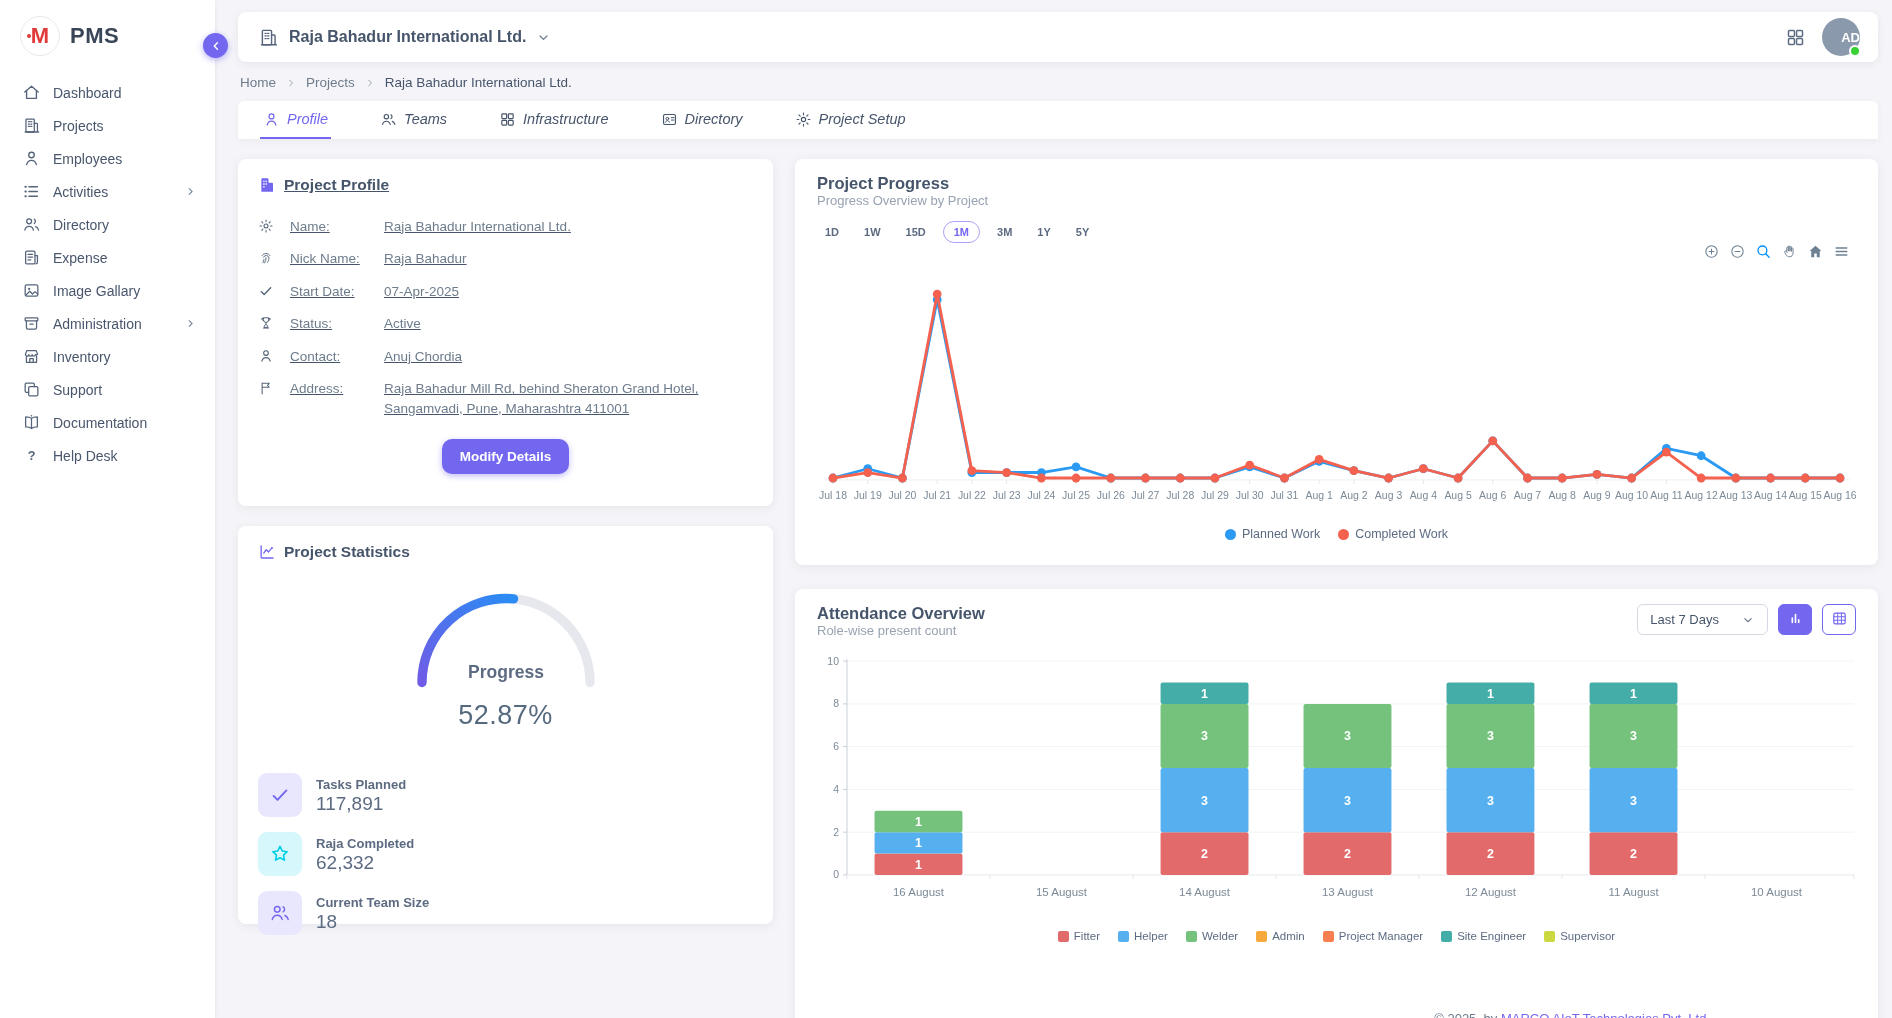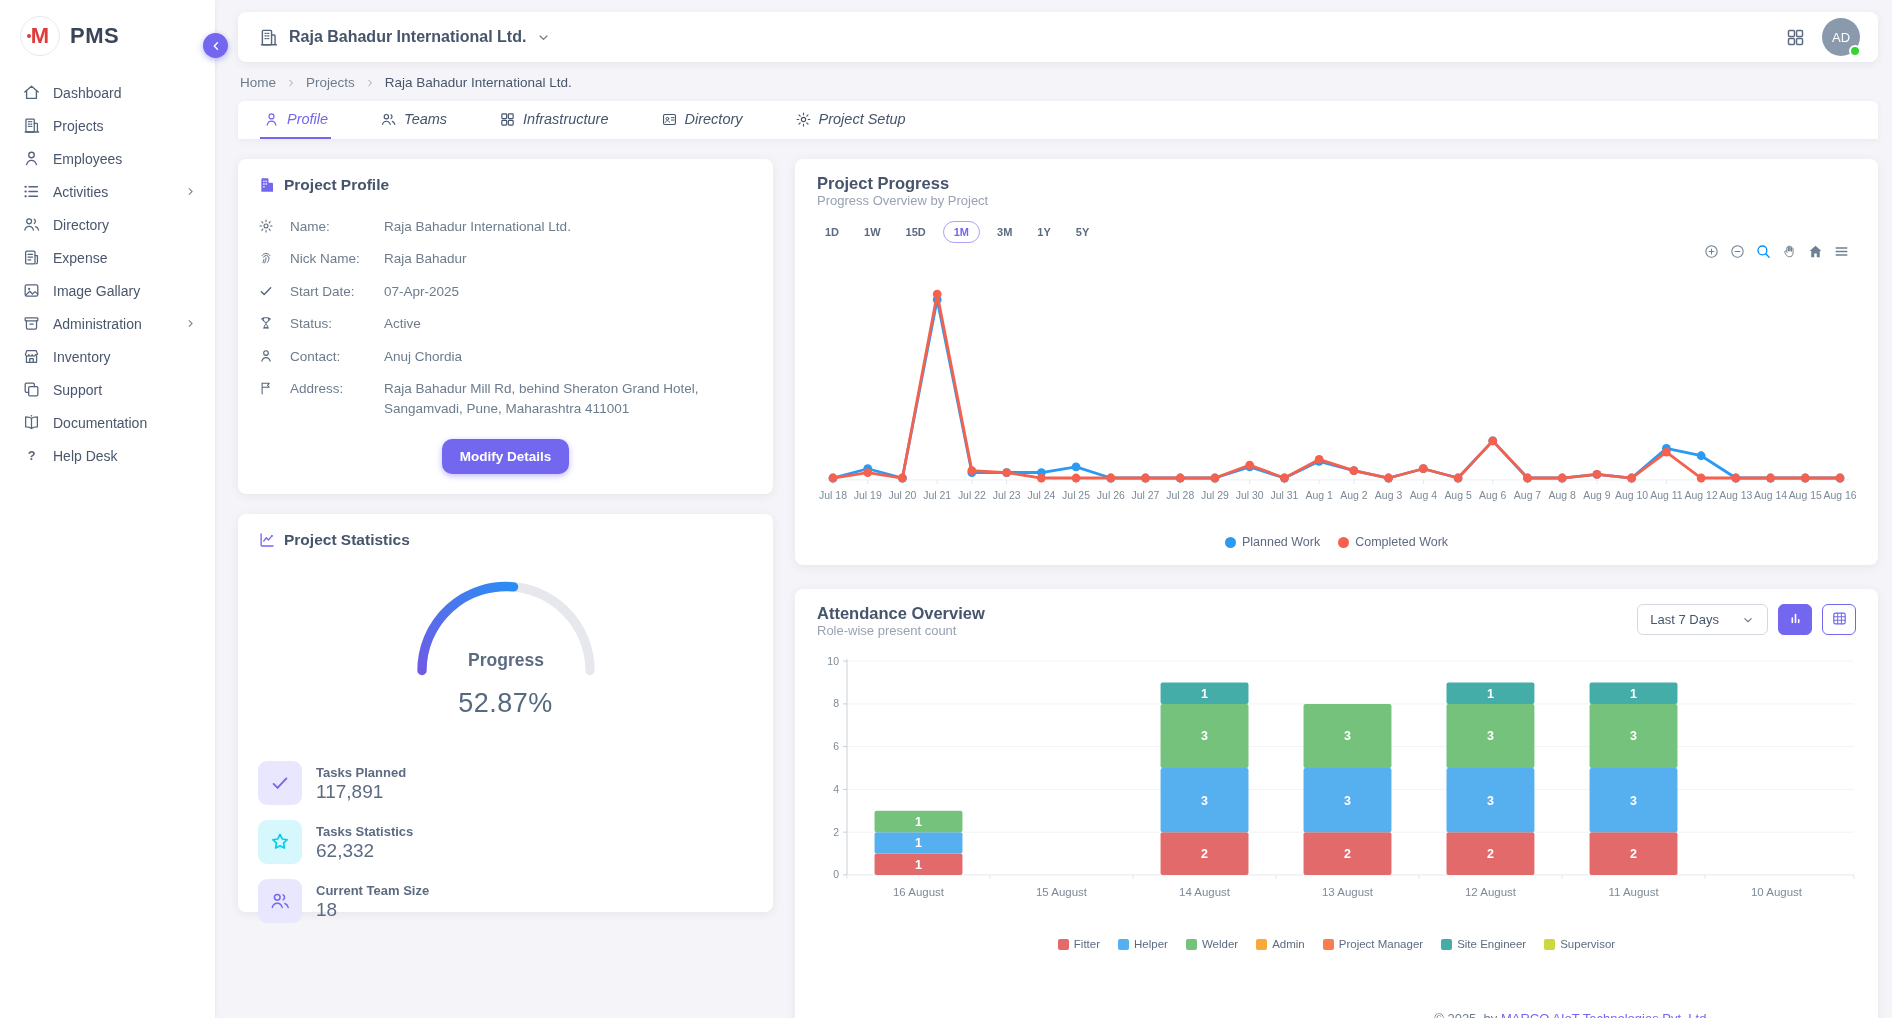--- a/index.html
+++ b/index.html
@@ -19,21 +19,21 @@
   
   .main { margin-left:215px; position:relative; height:100%; }
   .collapse-btn { position:absolute; left:-12px; top:21px; width:25px; height:25px; border-radius:50%; background:#7367f0; border:none; color:#fff; font-size:14px; display:flex; align-items:center; justify-content:center; cursor:pointer; box-shadow:0 2px 6px rgba(115,103,240,.5); z-index:5; }
 
   .topbar { margin:12px 14px 0 23px; height:50px; background:#fff; border-radius:8px; box-shadow:0 2px 8px rgba(47,43,61,.08); display:flex; align-items:center; padding:0 18px 0 20px; }
   .company { display:flex; align-items:center; gap:10px; font-size:16px; font-weight:bold; color:#46556b; cursor:pointer; }
   .company .icon { font-size:21px; color:#55647a; display:flex; }
   .company .chev { font-size:15px; color:#6d7c8c; display:flex; }
   .topbar-right { margin-left:auto; display:flex; align-items:center; gap:16px; }
   .apps-btn { font-size:21px; color:#5d6b82; background:none; border:none; cursor:pointer; display:flex; }
-  .avatar { position:relative; width:38px; height:38px; border-radius:50%; background:#8a99ab; color:#fff; font-size:13px; font-weight:normal; display:flex; align-items:center; justify-content:center; cursor:pointer; }
+  .avatar { position:relative; width:38px; height:38px; border-radius:50%; background:#8a99ab; color:#fff; font-size:13px; font-weight:bold; display:flex; align-items:center; justify-content:flex-end; cursor:pointer; }
   .avatar .dot { position:absolute; right:-1px; bottom:-1px; width:12px; height:12px; border-radius:50%; background:#39d234; border:2px solid #fff; }
 
   .breadcrumb { margin:13px 0 11px 25px; font-size:13.5px; color:#6d7c8c; display:flex; align-items:center; gap:9px; }
   .breadcrumb .sep { color:#9aa4b2; font-size:12px; display:flex; }
   .breadcrumb .crumb { cursor:pointer; }
   .breadcrumb .crumb.last { color:#46556b; }
 
   .tabbar { margin:0 14px 0 23px; height:38px; background:#fff; border-radius:6px 6px 0 0; box-shadow:0 2px 6px rgba(47,43,61,.06); display:flex; align-items:stretch; gap:46px; padding:0 0 0 22px;font-style:italic; }
   .tab { display:flex; align-items:center; gap:7px; font-size:14.5px; color:#46556b; cursor:pointer; border-bottom:2.5px solid transparent; padding:0 3px; }
   .tab .icon { font-size:17px; display:flex; }
@@ -41,21 +41,21 @@
 
   .content { display:flex; gap:22px; padding:20px 14px 0 23px; align-items:flex-start; }
   .card { background:#fff; border-radius:8px; box-shadow:0 2px 10px rgba(47,43,61,.08); }
   .card-head { display:flex; align-items:center; gap:8px; font-size:15.5px; font-weight:bold; color:#46556b; }
   .card-head .icon { font-size:18px; color:#7367f0; display:flex; }
 
   .col-left { width:535px; flex:none; display:flex; flex-direction:column; gap:20px; }
   .col-right { flex:1; display:flex; flex-direction:column; gap:24px; }
 
   
-  .profile-card { padding:17px 20px 20px; }
+  .profile-card { padding:17px 20px 32px;text-decoration:underline; }
   .profile-rows { margin-top:16px; }
   .p-row { display:grid; grid-template-columns:24px 86px 1fr; column-gap:8px; align-items:start; padding:6.5px 0; font-size:13.5px; color:#6d7c8c; line-height:1.45; }
   .p-row .icon { font-size:16px; color:#55647a; display:flex; padding-top:1px; }
   .btn-primary { background:#7367f0; color:#fff; border:none; border-radius:10px; font-size:13.5px; font-weight:bold; padding:10px 18px; cursor:pointer; box-shadow:0 2px 6px rgba(115,103,240,.45); font-family:inherit; }
   .btn-row { text-align:center; margin-top:14px; }
 
   
   .stats-card { padding:17px 20px; height:398px; }
   .gauge-wrap { width:210px; margin:14px auto 0; text-align:center; }
   .gauge-value { font-size:27px; color:#566a7f; margin-top:4px; letter-spacing:.5px; }
@@ -68,21 +68,21 @@
   
   .progress-card { padding:15px 22px 12px; position:relative; height:406px; }
   .card-sub { font-size:13px; color:#98a2b1; }
   .ranges { margin-top:13px; display:flex; align-items:center; gap:9px; }
   .range-btn { font-size:11px; font-weight:bold; color:#5d6b82; background:none; border:1px solid transparent; border-radius:13px; padding:4px 7px; cursor:pointer; font-family:inherit; }
   .range-btn.active { color:#7367f0; border-color:#aaa3f7; padding:4px 10px; }
   .chart-toolbar { position:absolute; right:28px; top:84px; display:flex; gap:9px; align-items:center; }
   .tool { font-size:17px; color:#6e8192; background:none; border:none; cursor:pointer; display:flex; padding:0; }
   .tool.blue { color:#008ffb; }
   .line-chart { margin-top:24px; width:100%; }
-  .legend { display:flex; justify-content:center; gap:18px; margin-top:12px; }
+  .legend { display:flex; justify-content:center; gap:18px; margin-top:4px; }
   .legend-item { display:flex; align-items:center; gap:6px; font-size:12.5px; color:#5d6b82; cursor:pointer; }
   .legend-dot { width:11px; height:11px; border-radius:50%; }
   .legend-sq { width:11px; height:11px; border-radius:2px; }
 
   
   .attendance-card { padding:15px 22px 12px; height:542px; }
   .att-head { display:flex; align-items:flex-start; }
   .att-controls { margin-left:auto; display:flex; align-items:center; gap:10px; }
   .select-box { display:flex; align-items:center; gap:22px; border:1px solid #d4d9e1; border-radius:6px; padding:7px 12px; font-size:13px; color:#46556b; background:#fff; cursor:pointer; }
   .select-box .chev { font-size:14px; color:#6d7c8c; display:flex; }
@@ -455,21 +455,21 @@
               </span>
     <span><span class="stat-label">Tasks Planned</span><br>
     <span class="stat-value">117,891</span></span>
   </div>
             <div class="stat-row">
     <span class="stat-ic" style="background:#d6f7fb;color:#00cfe8">
                 <svg class="ic" viewBox="0 0 24 24" aria-hidden="true">
                   <path d="M12 3.8l2.4 4.9 5.4.8-3.9 3.8.9 5.4L12 16.2l-4.8 2.5.9-5.4-3.9-3.8 5.4-.8z" stroke="currentColor" fill="none" stroke-linecap="round" stroke-linejoin="round" stroke-width="1.8"></path>
                 </svg>
               </span>
-    <span><span class="stat-label">Tasks Statistics</span><br>
+    <span><span class="stat-label">Raja Completed</span><br>
     <span class="stat-value">62,332</span></span>
   </div>
             <div class="stat-row">
     <span class="stat-ic" style="background:#e9e7fd;color:#7367f0">
                 <svg class="ic" viewBox="0 0 24 24" aria-hidden="true">
                   <circle cx="9" cy="8" r="3.1" stroke="currentColor" fill="none" stroke-linecap="round" stroke-linejoin="round" stroke-width="1.6"></circle>
                   <path d="M3.6 19c.8-3.1 2.8-4.6 5.4-4.6s4.6 1.5 5.4 4.6" stroke="currentColor" fill="none" stroke-linecap="round" stroke-linejoin="round" stroke-width="1.6"></path>
                   <path d="M15.4 5.3a3.1 3.1 0 0 1 0 5.4M17.3 14.7c1.8.6 3 2 3.6 4.3" stroke="currentColor" fill="none" stroke-linecap="round" stroke-linejoin="round" stroke-width="1.6"></path>
                 </svg>
               </span>

